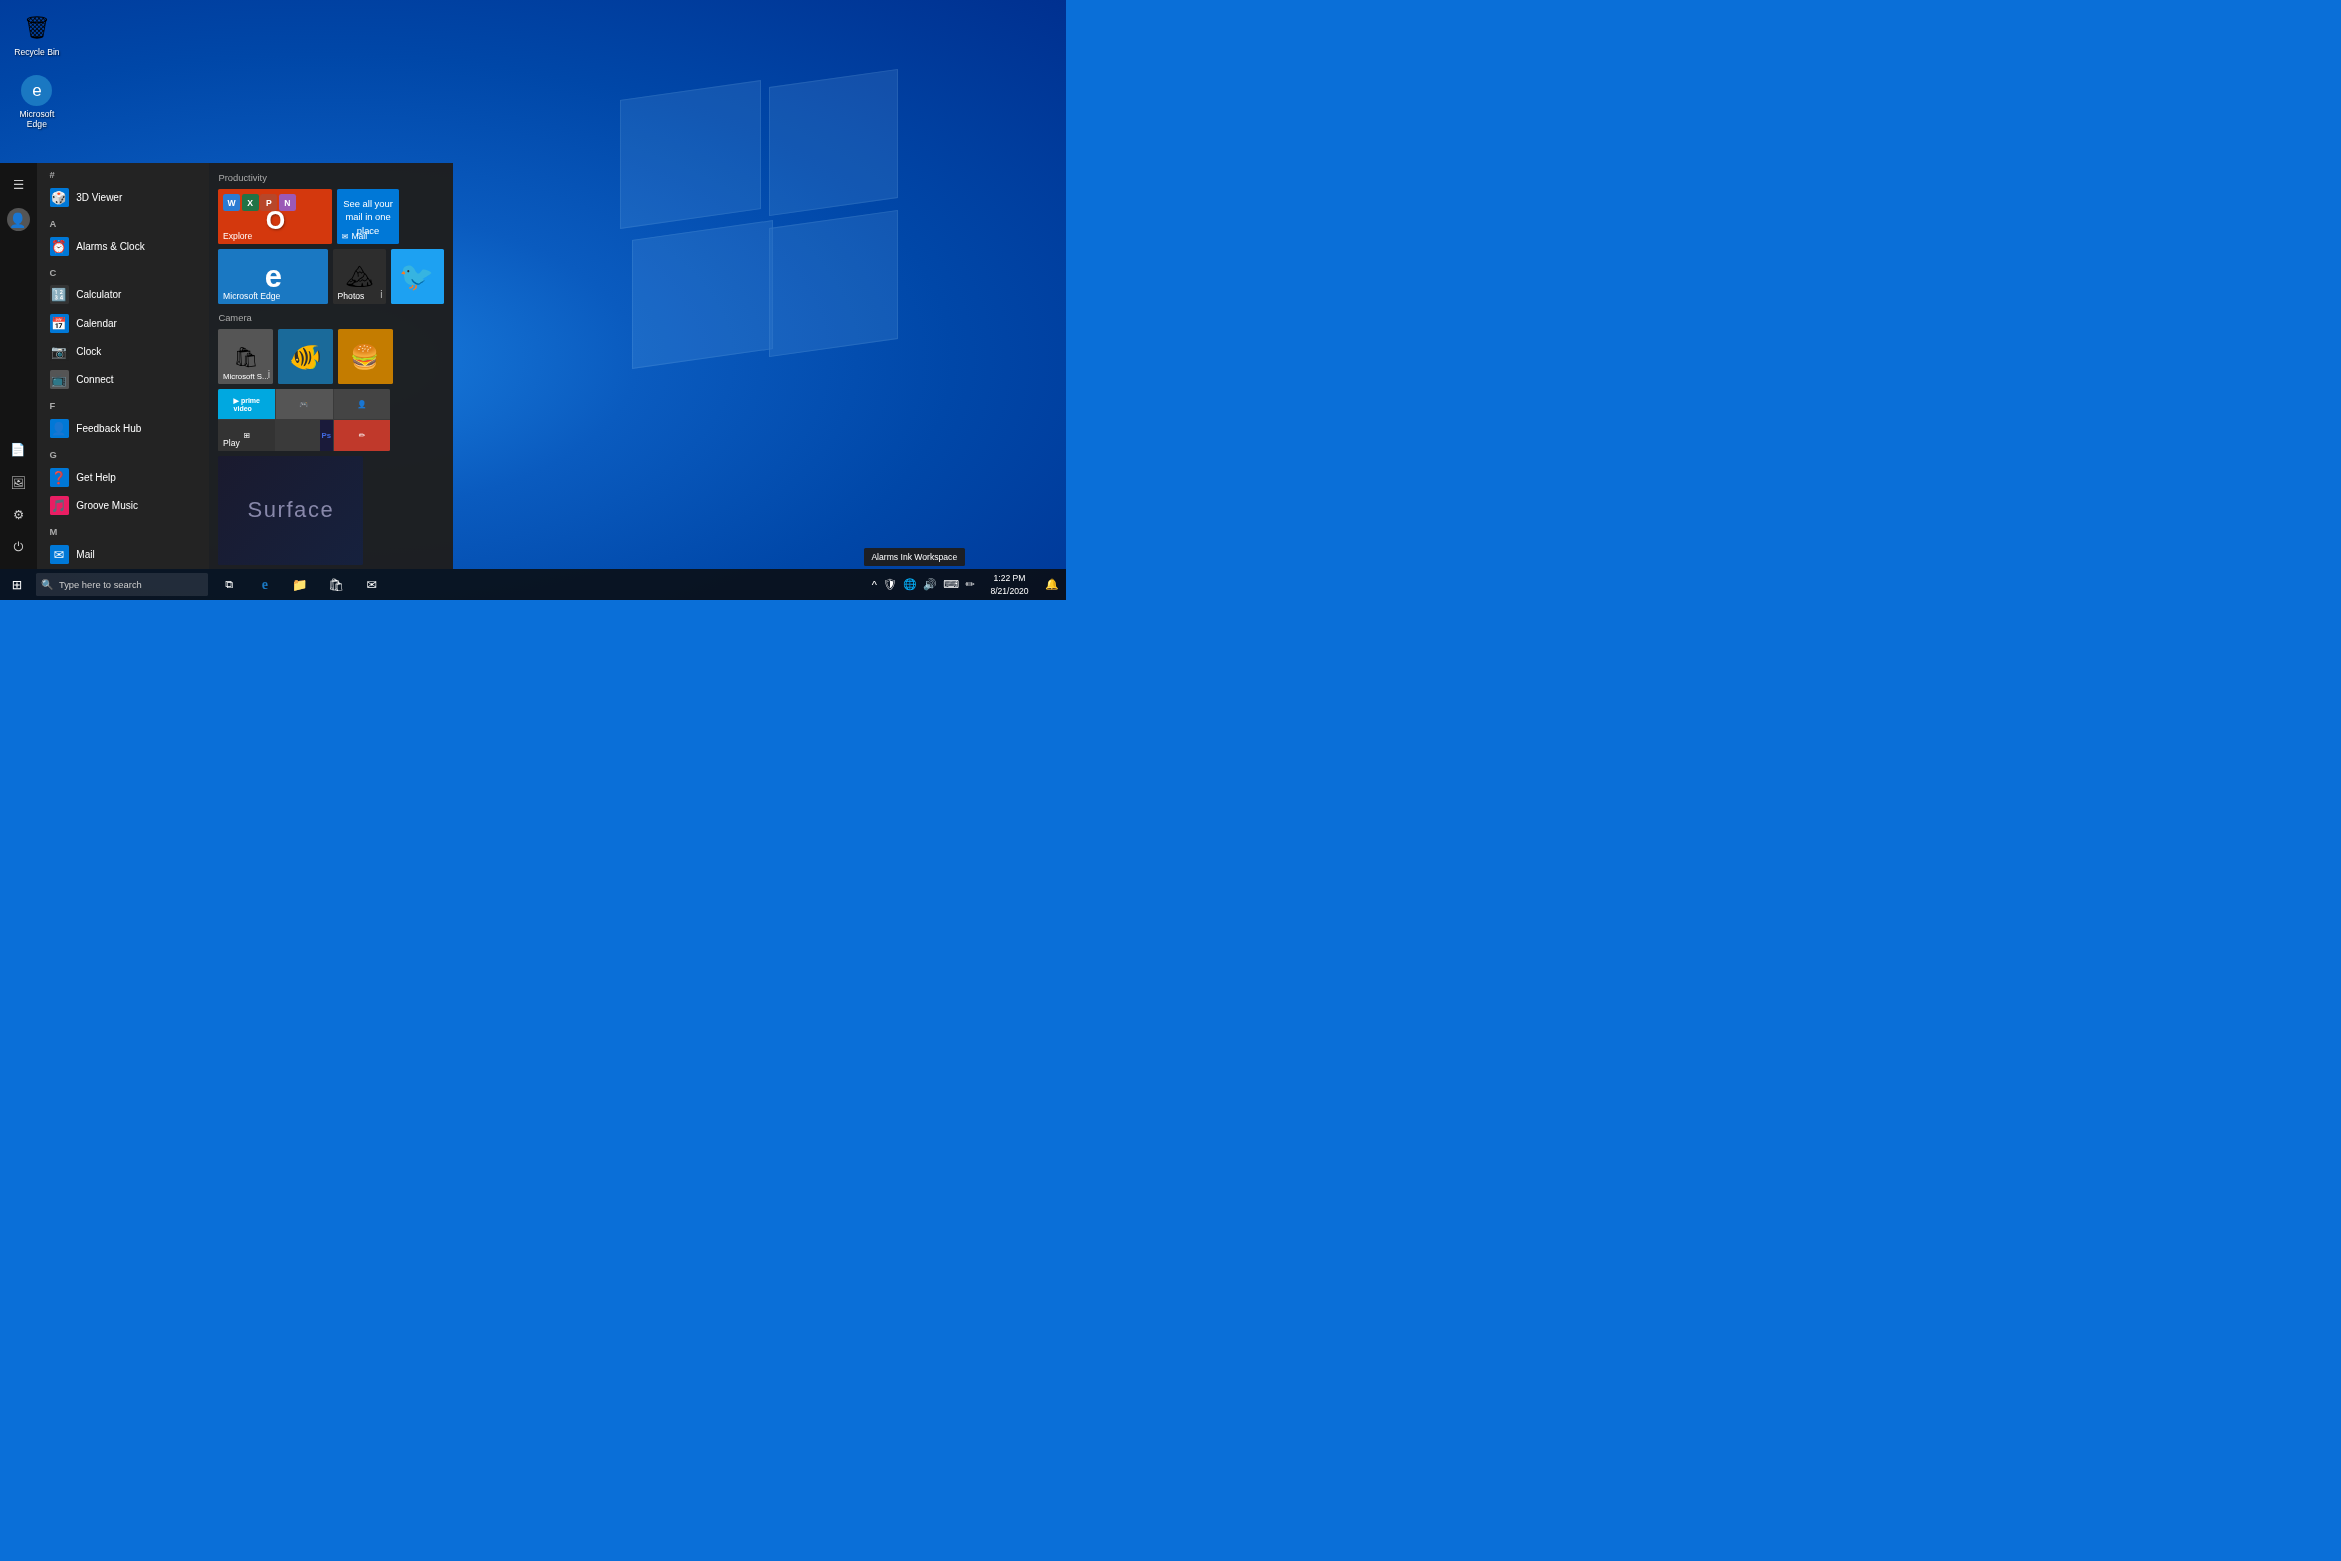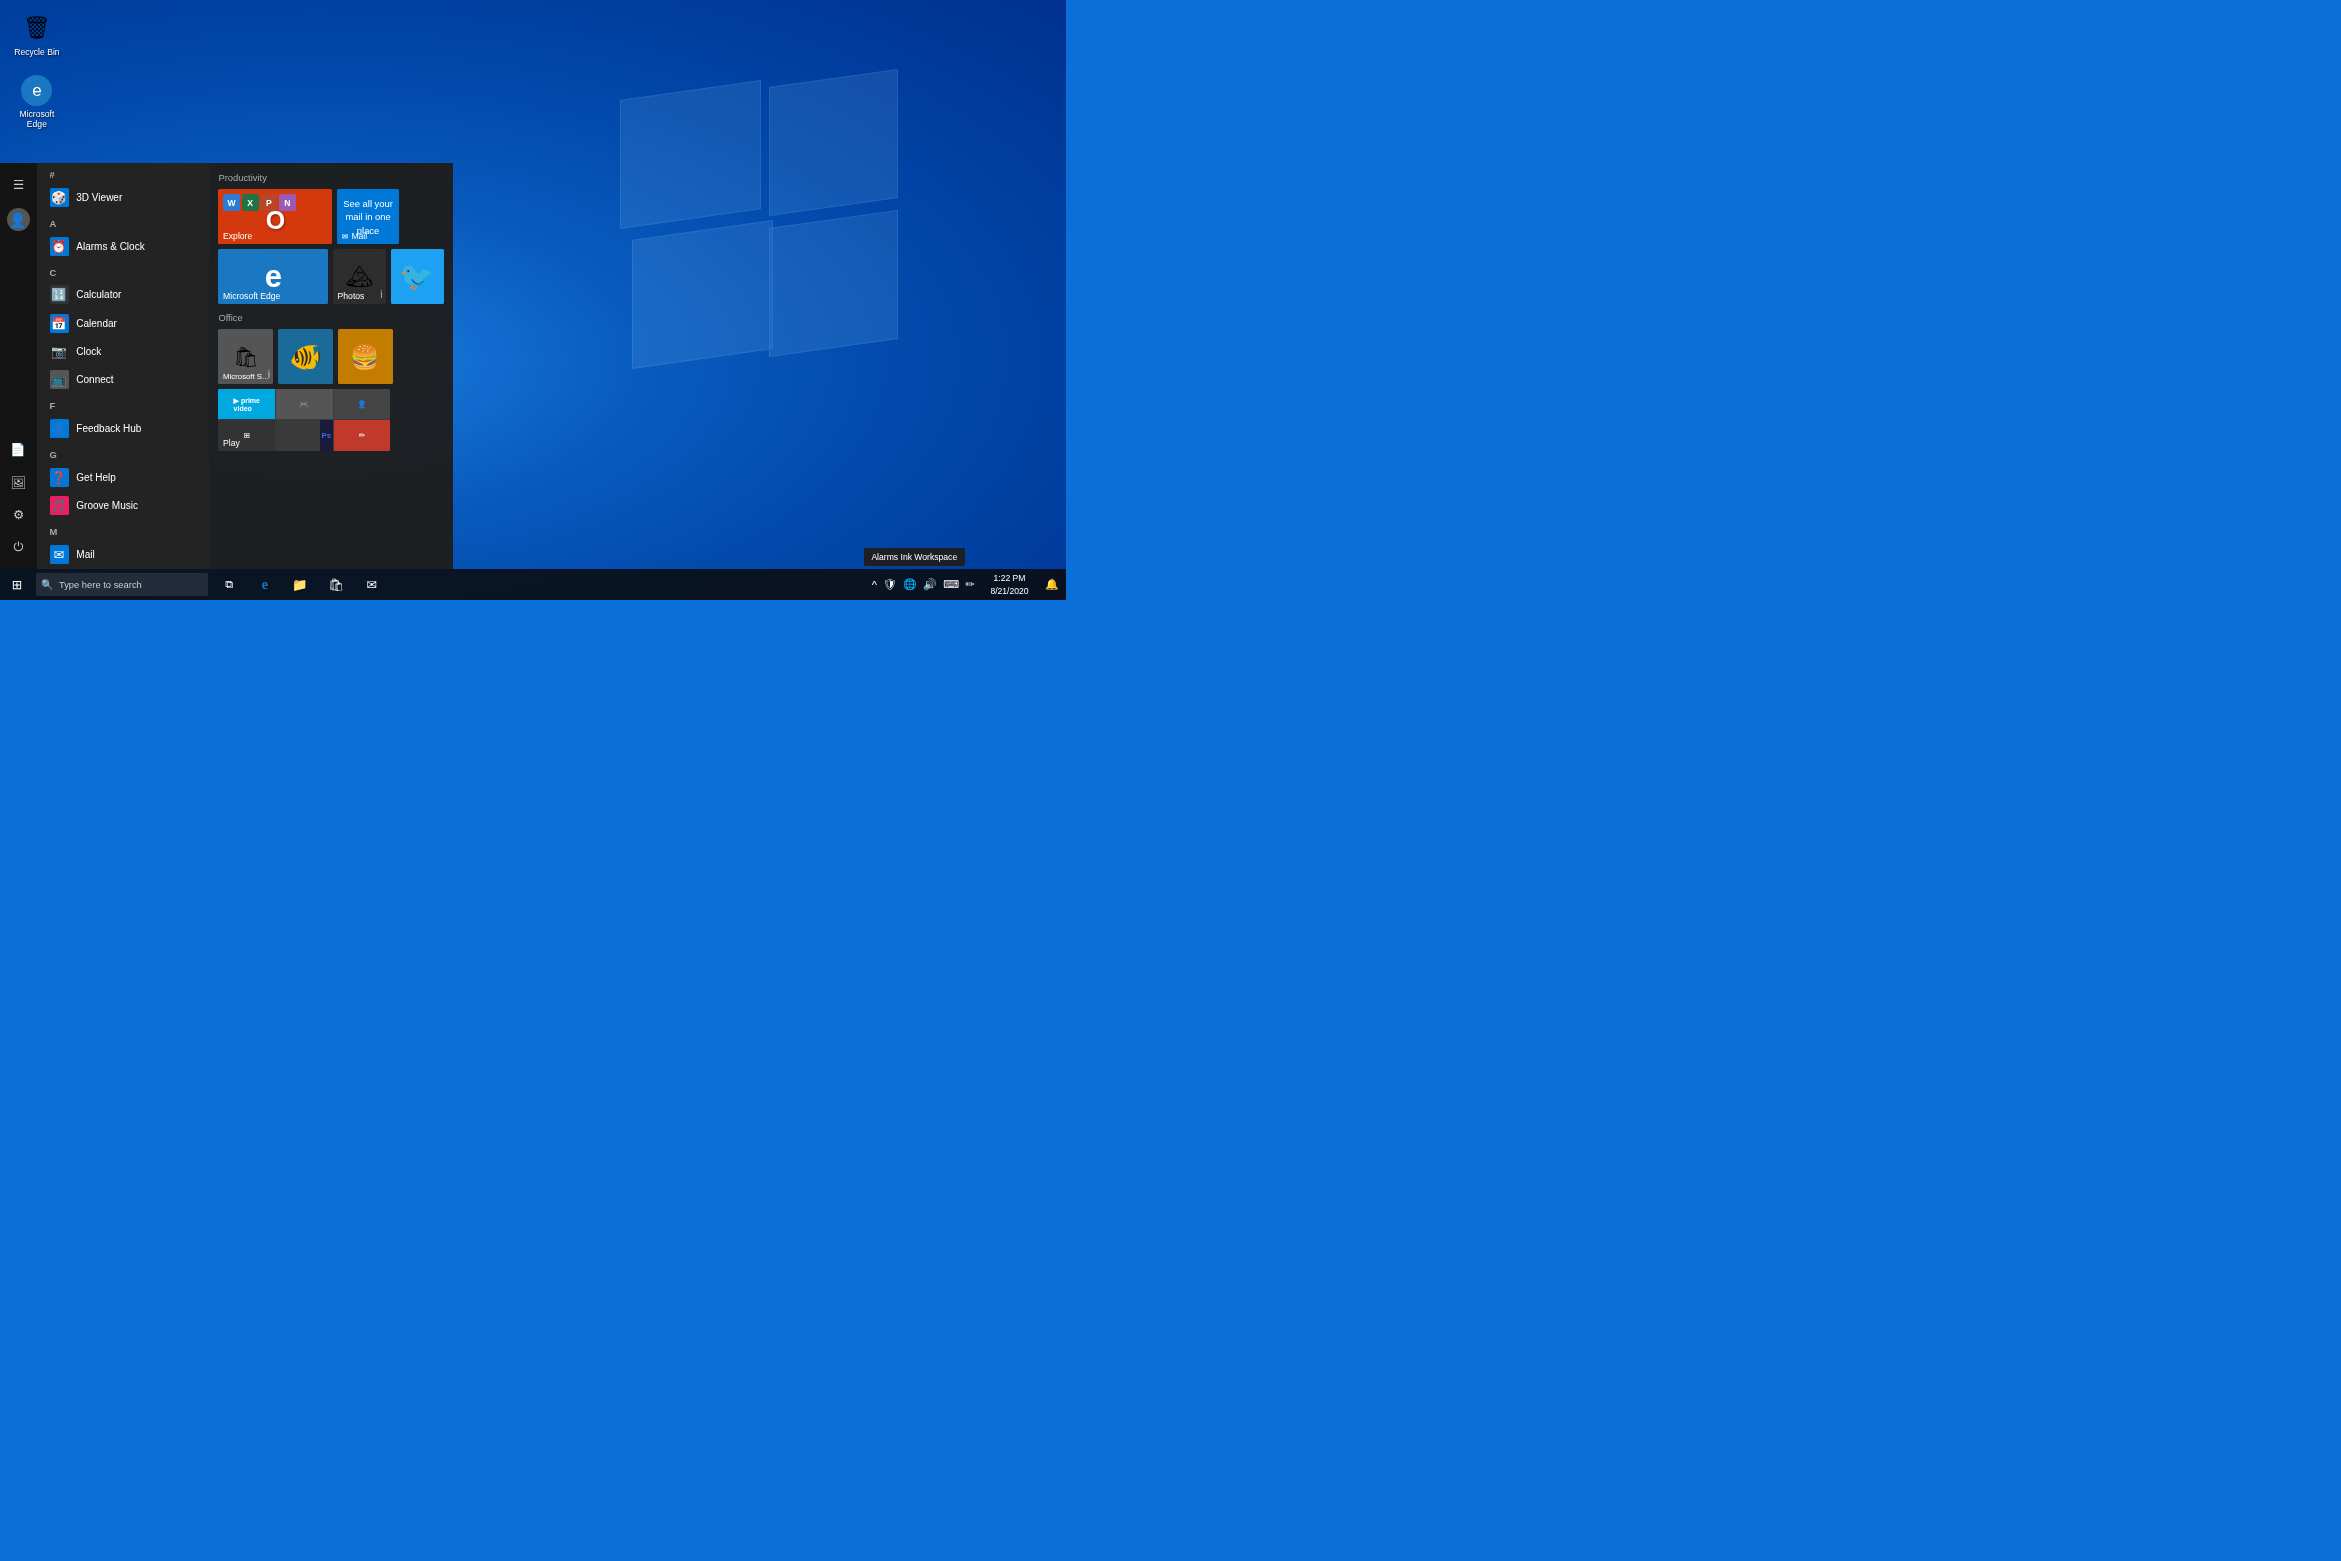--- a/index.html
+++ b/index.html
@@ -544,21 +544,21 @@
         <div class="tile-label">Photos</div>
       </div>
 
       <div class="tile tile-md tile-twitter" style="width:55px;height:55px;position:relative;">
         <div class="tile-inner">
           <span style="font-size:28px;color:white;">🐦</span>
         </div>
       </div>
     </div>
 
-    <div class="tiles-section-label" style="margin-top:3.1px;">Office</div>
+    <div class="tiles-section-label" style="margin-top:3.1px;">Camera</div>
 
     <div class="tiles-row">
 
       <div class="tile tile-sm" style="width:55px;height:55px;position:relative;background:#555;">
         <div class="tile-inner">
           <span style="font-size:20px;">🛍</span>
         </div>
         <span class="tile-info">ℹ</span>
         <div class="tile-label" style="font-size:7.8px;">Microsoft S...</div>
       </div>
@@ -583,20 +583,25 @@
           <div class="play-cell" style="background:#555;">🎮</div>
           <div class="play-cell" style="background:#444;">👤</div>
           <div class="play-cell" style="background:#333;">⊞</div>
           <div class="play-cell" style="background:#1a1a3a;color:#4169e1;font-weight:bold;margin-left:44px;">Ps</div>
           <div class="play-cell" style="background:#c0392b;">✏</div>
         </div>
         <div style="position:absolute;bottom:3.1px;left:4.7px;color:white;font-size:8.6px;">Play</div>
       </div>
     </div>
 
+    <div class="tiles-row" style="margin-top:4.7px;">
+      <div class="surface-tile">
+        <div class="surface-tile-text">Surface</div>
+      </div>
+    </div>
   </div>
 </div>
 
 <div id="taskbar">
 
   <div class="taskbar-start">
     <span style="font-size:12.5px;">⊞</span>
   </div>
 
   <div class="taskbar-search">

